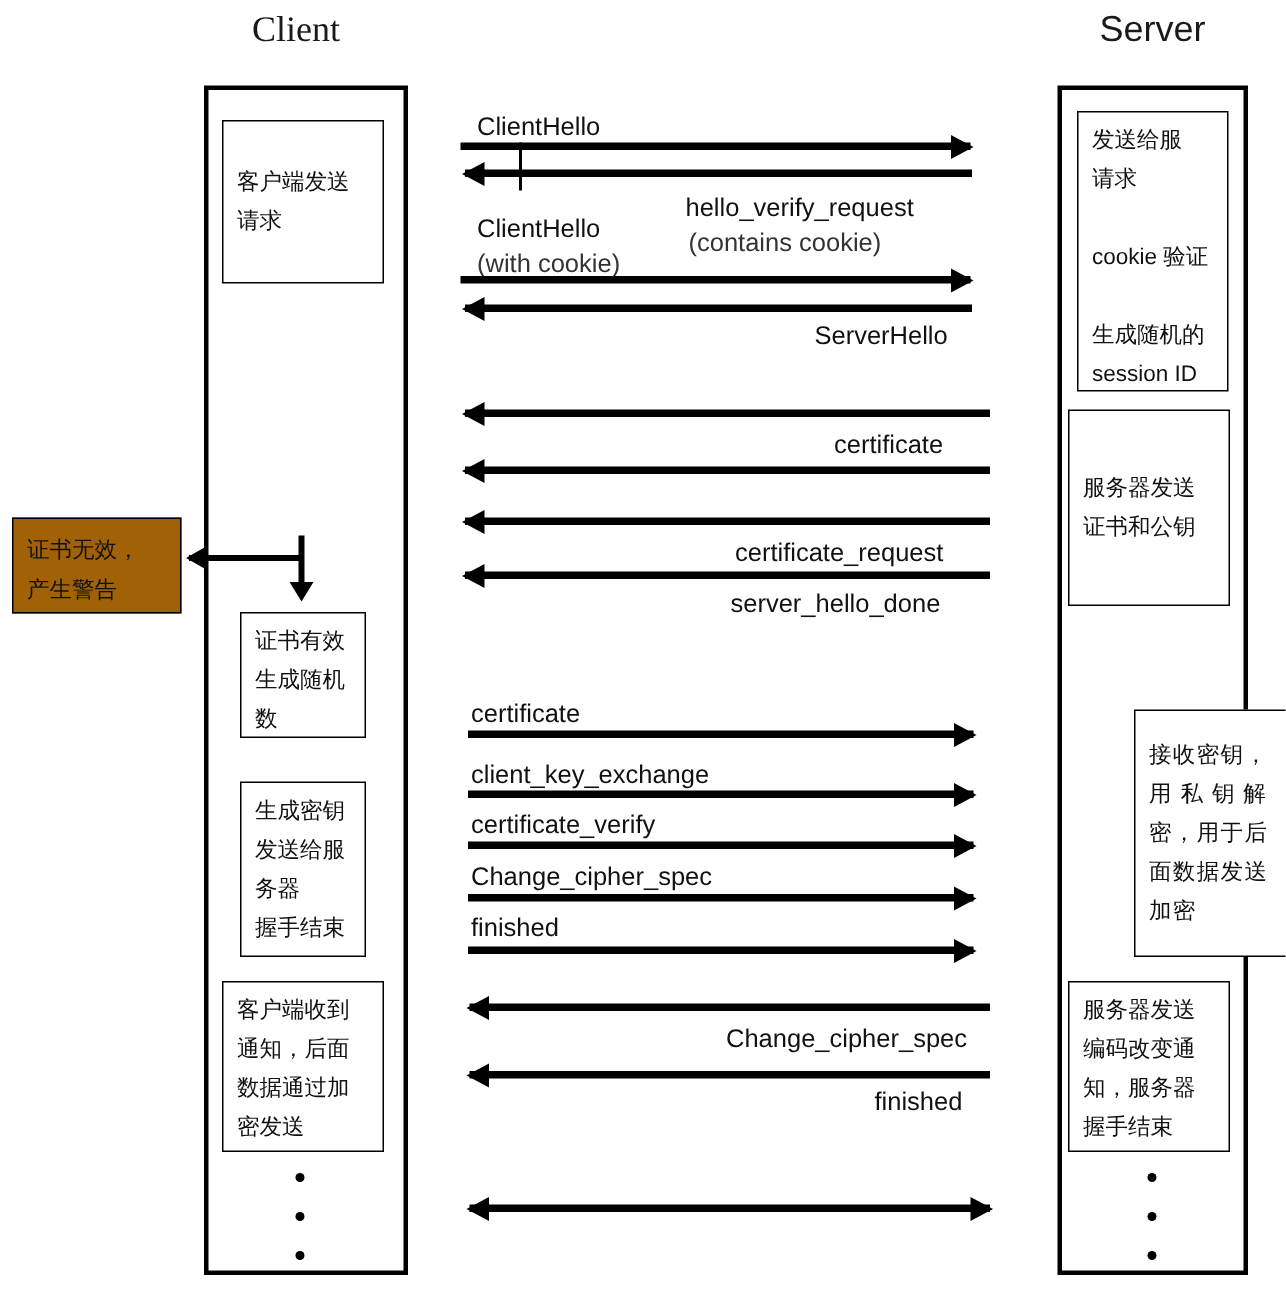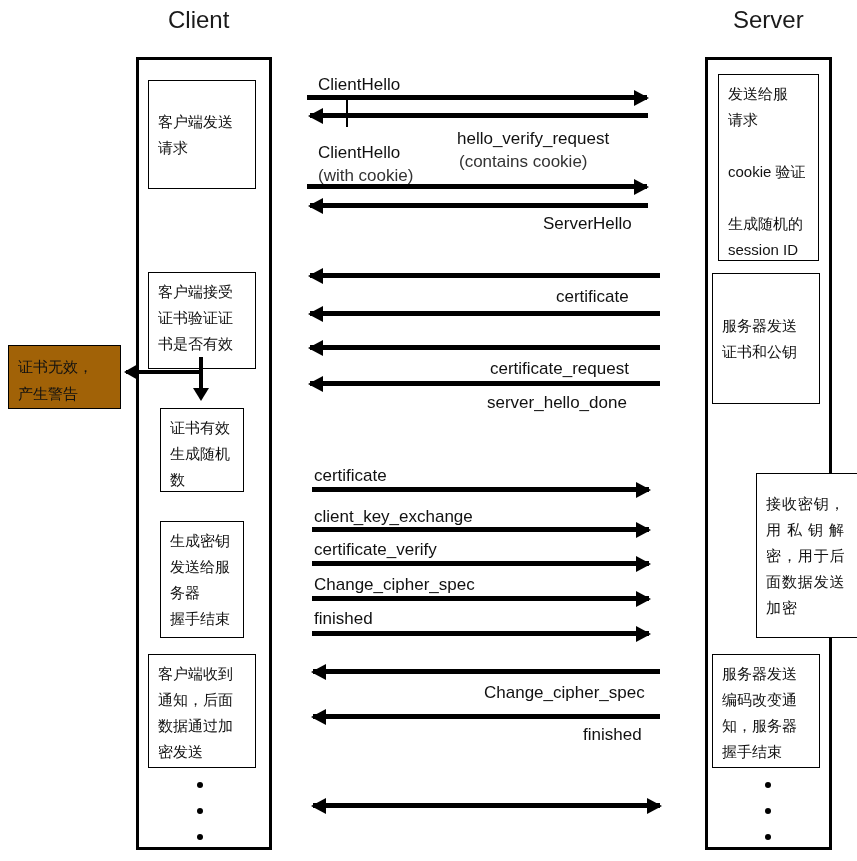--- a/index.html
+++ b/index.html
@@ -87,37 +87,32 @@
     border-right:14px solid #000;
   }
   
   .tick{position:absolute;width:1.5px;background:#000;}
 </style>
 </head>
 <body>
 
 <div class="canvas">
 
-  <div class="col-title" style="left:168px;top:6px;">Client</div>
+  <div class="col-title" style="left:168px;top:6px;font-family:Liberation Serif, serif;">Client</div>
   <div class="col-title" style="left:733px;top:6px;">Server</div>
 
   <div class="lifeline" style="left:136px;top:57px;width:136px;height:793px;"></div>
 
   <div class="lifeline" style="left:705px;top:57px;width:127px;height:793px;"></div>
 
   <div class="note center" style="left:148px;top:80px;width:108px;height:109px;">
     <span class="ln">客户端发送</span>
     <span class="ln">请求</span>
   </div>
 
-  <div class="note" style="left:148px;top:272px;width:108px;height:97px;">
-    <span class="ln">客户端接受</span>
-    <span class="ln">证书验证证</span>
-    <span class="ln">书是否有效</span>
-  </div>
 
   <div class="note" style="left:160px;top:408px;width:84px;height:84px;">
     <span class="ln">证书有效</span>
     <span class="ln">生成随机</span>
     <span class="ln">数</span>
   </div>
 
   <div class="note" style="left:160px;top:521px;width:84px;height:117px;">
     <span class="ln">生成密钥</span>
     <span class="ln">发送给服</span>

